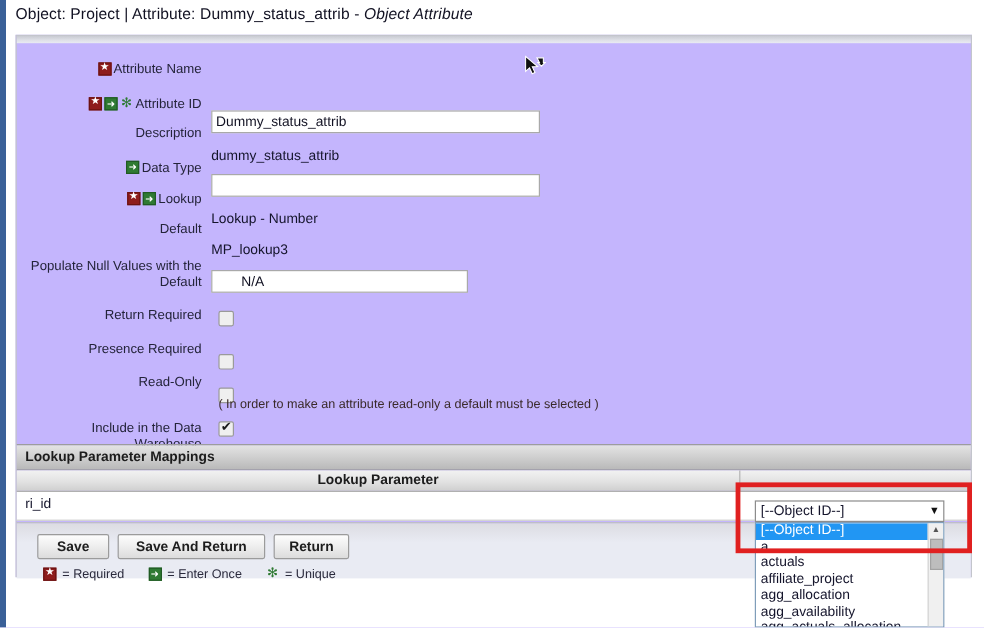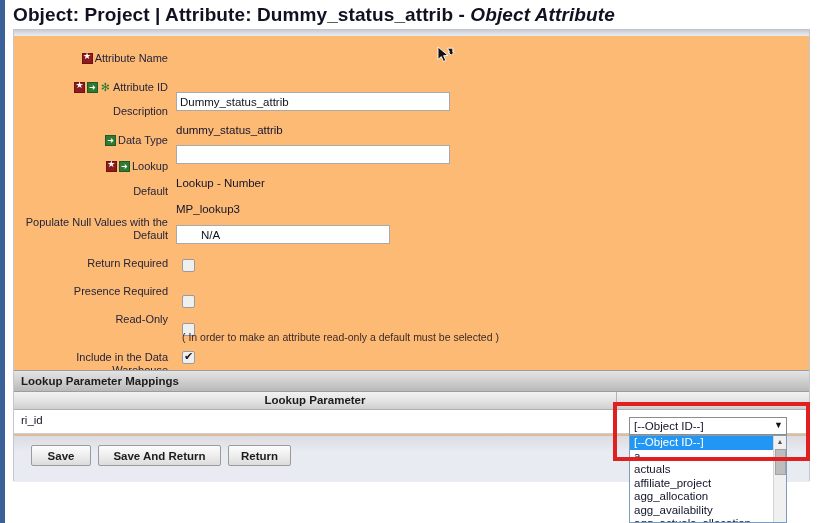--- a/index.html
+++ b/index.html
@@ -25,38 +25,38 @@
     width: 5px;
     height: 523px;
     background: #3a6098;
   }
 
   
   .page-title {
     position: absolute;
     left: 13px;
     top: 4px;
-    font-size: 19px;
-    font-weight: bold;
+    font-size: 13px;
+    font-weight: normal;
     color: #111122;
     white-space: nowrap;
     letter-spacing: 0.1px;
   }
   .page-title .ital {
     font-style: italic;
   }
 
   
   .panel {
     position: absolute;
     left: 13px;
     top: 29px;
     width: 797px;
     height: 452px;
-    background: #fdba74;
+    background: #c4b5fd;
     border: 1px solid #c3c5cc;
     box-sizing: border-box;
   }
   .panel-topstrip {
     position: absolute;
     left: 0;
     top: 0;
     width: 100%;
     height: 6px;
     background: linear-gradient(to bottom, #c9cbd2 0%, #dfe1e8 60%, #e9ebf3 100%);
@@ -559,20 +559,34 @@
 
   <div class="tbl-row">
     <div class="cell-param">ri_id</div>
   </div>
 
   <div class="btn-strip">
     <button class="btn" style="left:17px; width:60px;">Save</button>
     <button class="btn" style="left:84px; width:123px;">Save And Return</button>
     <button class="btn" style="left:214px; width:63px;">Return</button>
 
+    <div class="legend">
+      <span class="lg-item">
+        <span class="badge badge-required"></span>
+        <span>= Required</span>
+      </span>
+      <span class="lg-item">
+        <span class="badge badge-enteronce"></span>
+        <span>= Enter Once</span>
+      </span>
+      <span class="lg-item">
+        <span class="badge badge-unique"></span>
+        <span>= Unique</span>
+      </span>
+    </div>
   </div>
 
 </div>
 
 <div class="ddwrap">
   <div class="ddbox">
     <span class="ddval">[--Object ID--]</span>
     <span class="ddarrow">▼</span>
   </div>
   <div class="ddlist">

